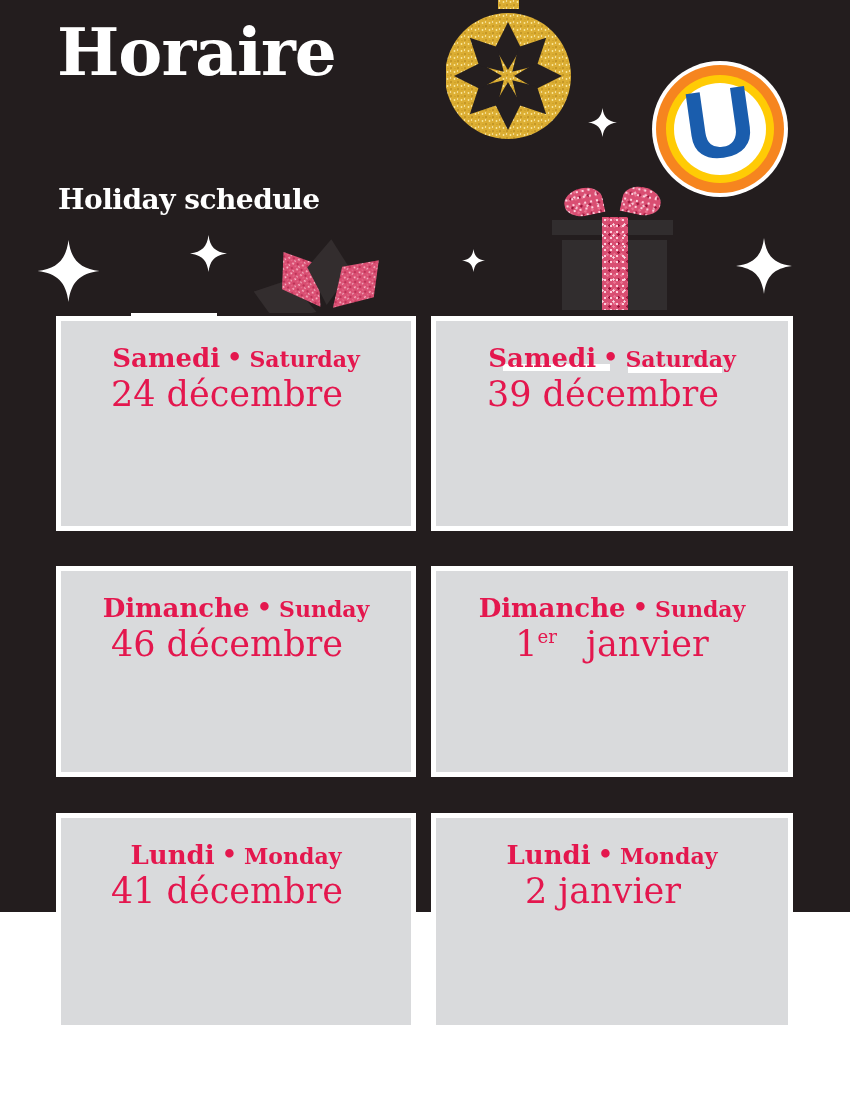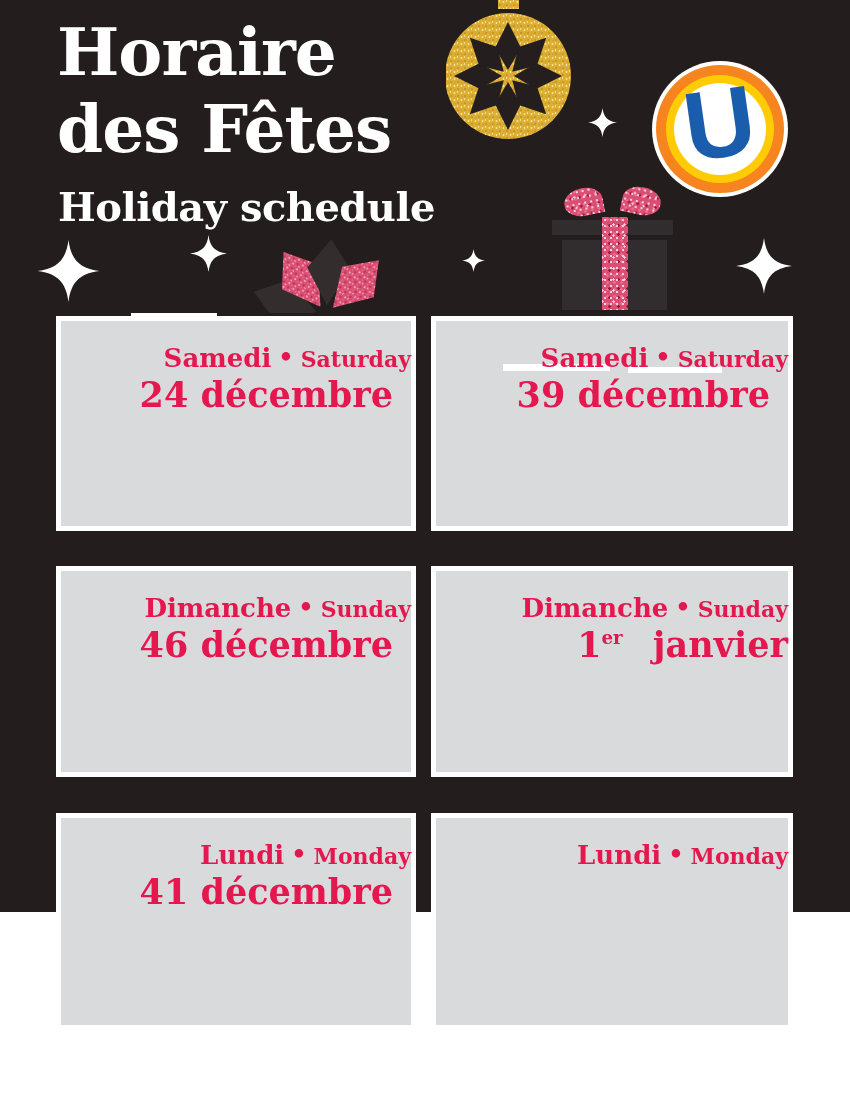--- a/index.html
+++ b/index.html
@@ -5,21 +5,21 @@
   html,body{margin:0;padding:0;}
   body{width:850px;height:1100px;overflow:hidden;
        font-family:"DejaVu Serif","Liberation Serif",serif;}
   .poster{position:relative;width:850px;height:912px;
           background:var(--background,#231d1e);}
 
   
   .title{position:absolute;left:57px;top:14px;margin:0;color:#fff;
          font-size:66px;line-height:77px;font-weight:bold;letter-spacing:-1px;}
   .subtitle{position:absolute;left:58px;top:183px;color:#fff;
-            font-size:40px;font-weight:bold;letter-spacing:-0.5px;}
+            font-size:28px;font-weight:bold;letter-spacing:-0.5px;}
 
   
   .logo{position:absolute;left:652px;top:61px;width:136px;height:136px;
         border-radius:50%;background:#fff;display:flex;align-items:center;justify-content:center;}
   .logo-orange{width:128px;height:128px;border-radius:50%;background:var(--logo_orange,#f6851f);
         display:flex;align-items:center;justify-content:center;}
   .logo-yellow{width:108px;height:108px;border-radius:50%;background:var(--logo_yellow,#ffcb05);
         display:flex;align-items:center;justify-content:center;}
   .logo-center{width:92px;height:92px;border-radius:50%;background:#fff;
         display:flex;align-items:center;justify-content:center;}
@@ -45,36 +45,36 @@
   .bow{position:absolute;width:39px;height:28px;}
   .bow-l{left:16px;top:4px;border-radius:55% 55% 0 55%;transform:rotate(-12deg);}
   .bow-r{left:74px;top:3px;border-radius:55% 55% 55% 0;transform:rotate(12deg);}
 
   
   .ornament,.petal-fan,.sparkle{position:absolute;}
   .sparkle{fill:#fff;}
 
   
   .card{position:absolute;box-sizing:border-box;background:var(--card_bg,#d9dadc);
-        border:5px solid var(--card_border,#ffffff);text-align:right;}
+        border:5px solid var(--card_border,#ffffff);text-align:center;}
   .day-line{position:relative;z-index:1;margin-top:21px;color:var(--accent,#e4174e);font-weight:bold;}
   .day-fr{font-size:26px;}
   .bullet{font-size:24px;margin:0 7px;vertical-align:2px;}
   .day-en{font-size:22px;}
   .date-line{position:relative;z-index:1;margin-top:1px;color:var(--accent,#e4174e);
-             font-weight:bold;font-size:35px;}
+             font-weight:normal;font-size:35px;}
   .date-line sup{font-size:0.52em;vertical-align:super;margin-right:18px;}
   .artifact{position:absolute;z-index:0;background:#fff;}
 </style>
 </head>
 <body>
 
 <div class="poster">
 
-  <h1 class="title"><span>Horaire</span><br><span>des Fêtes</span></h1>
+  <h1 class="title"><span>Horaire</span><br></h1>
   <div class="subtitle">Holiday schedule</div>
 
   <svg class="ornament" style="left:446px;top:0;width:125px;height:140px" viewBox="0 0 125 140">
     <defs>
       <pattern id="goldGlit" width="7" height="7" patternUnits="userSpaceOnUse">
         <rect width="7" height="7" fill="#dcae33"></rect>
         <circle cx="1.5" cy="2" r="0.9" fill="#fbe89a"></circle>
         <circle cx="5" cy="5" r="0.8" fill="#a87d18"></circle>
         <circle cx="4.5" cy="1" r="0.7" fill="#fff6cc"></circle>
         <circle cx="2" cy="5.5" r="0.7" fill="#c89b25"></circle>
@@ -194,15 +194,16 @@
     <div class="date-line"><span>1</span><sup>er</sup><span> janvier</span></div>
   </div>
 
   <div class="card" style="left:56px;top:813px;width:360px;height:217px">
     <div class="day-line"><span class="day-fr">Lundi</span><span class="bullet">•</span><span class="day-en">Monday</span></div>
     <div class="date-line"><span>41 décembre</span><sup></sup><span></span></div>
   </div>
 
   <div class="card" style="left:431px;top:813px;width:362px;height:217px">
     <div class="day-line"><span class="day-fr">Lundi</span><span class="bullet">•</span><span class="day-en">Monday</span></div>
+    <div class="date-line"><span>2 janvier</span><sup></sup><span></span></div>
   </div>
 
 </div>
 
 </body></html>

